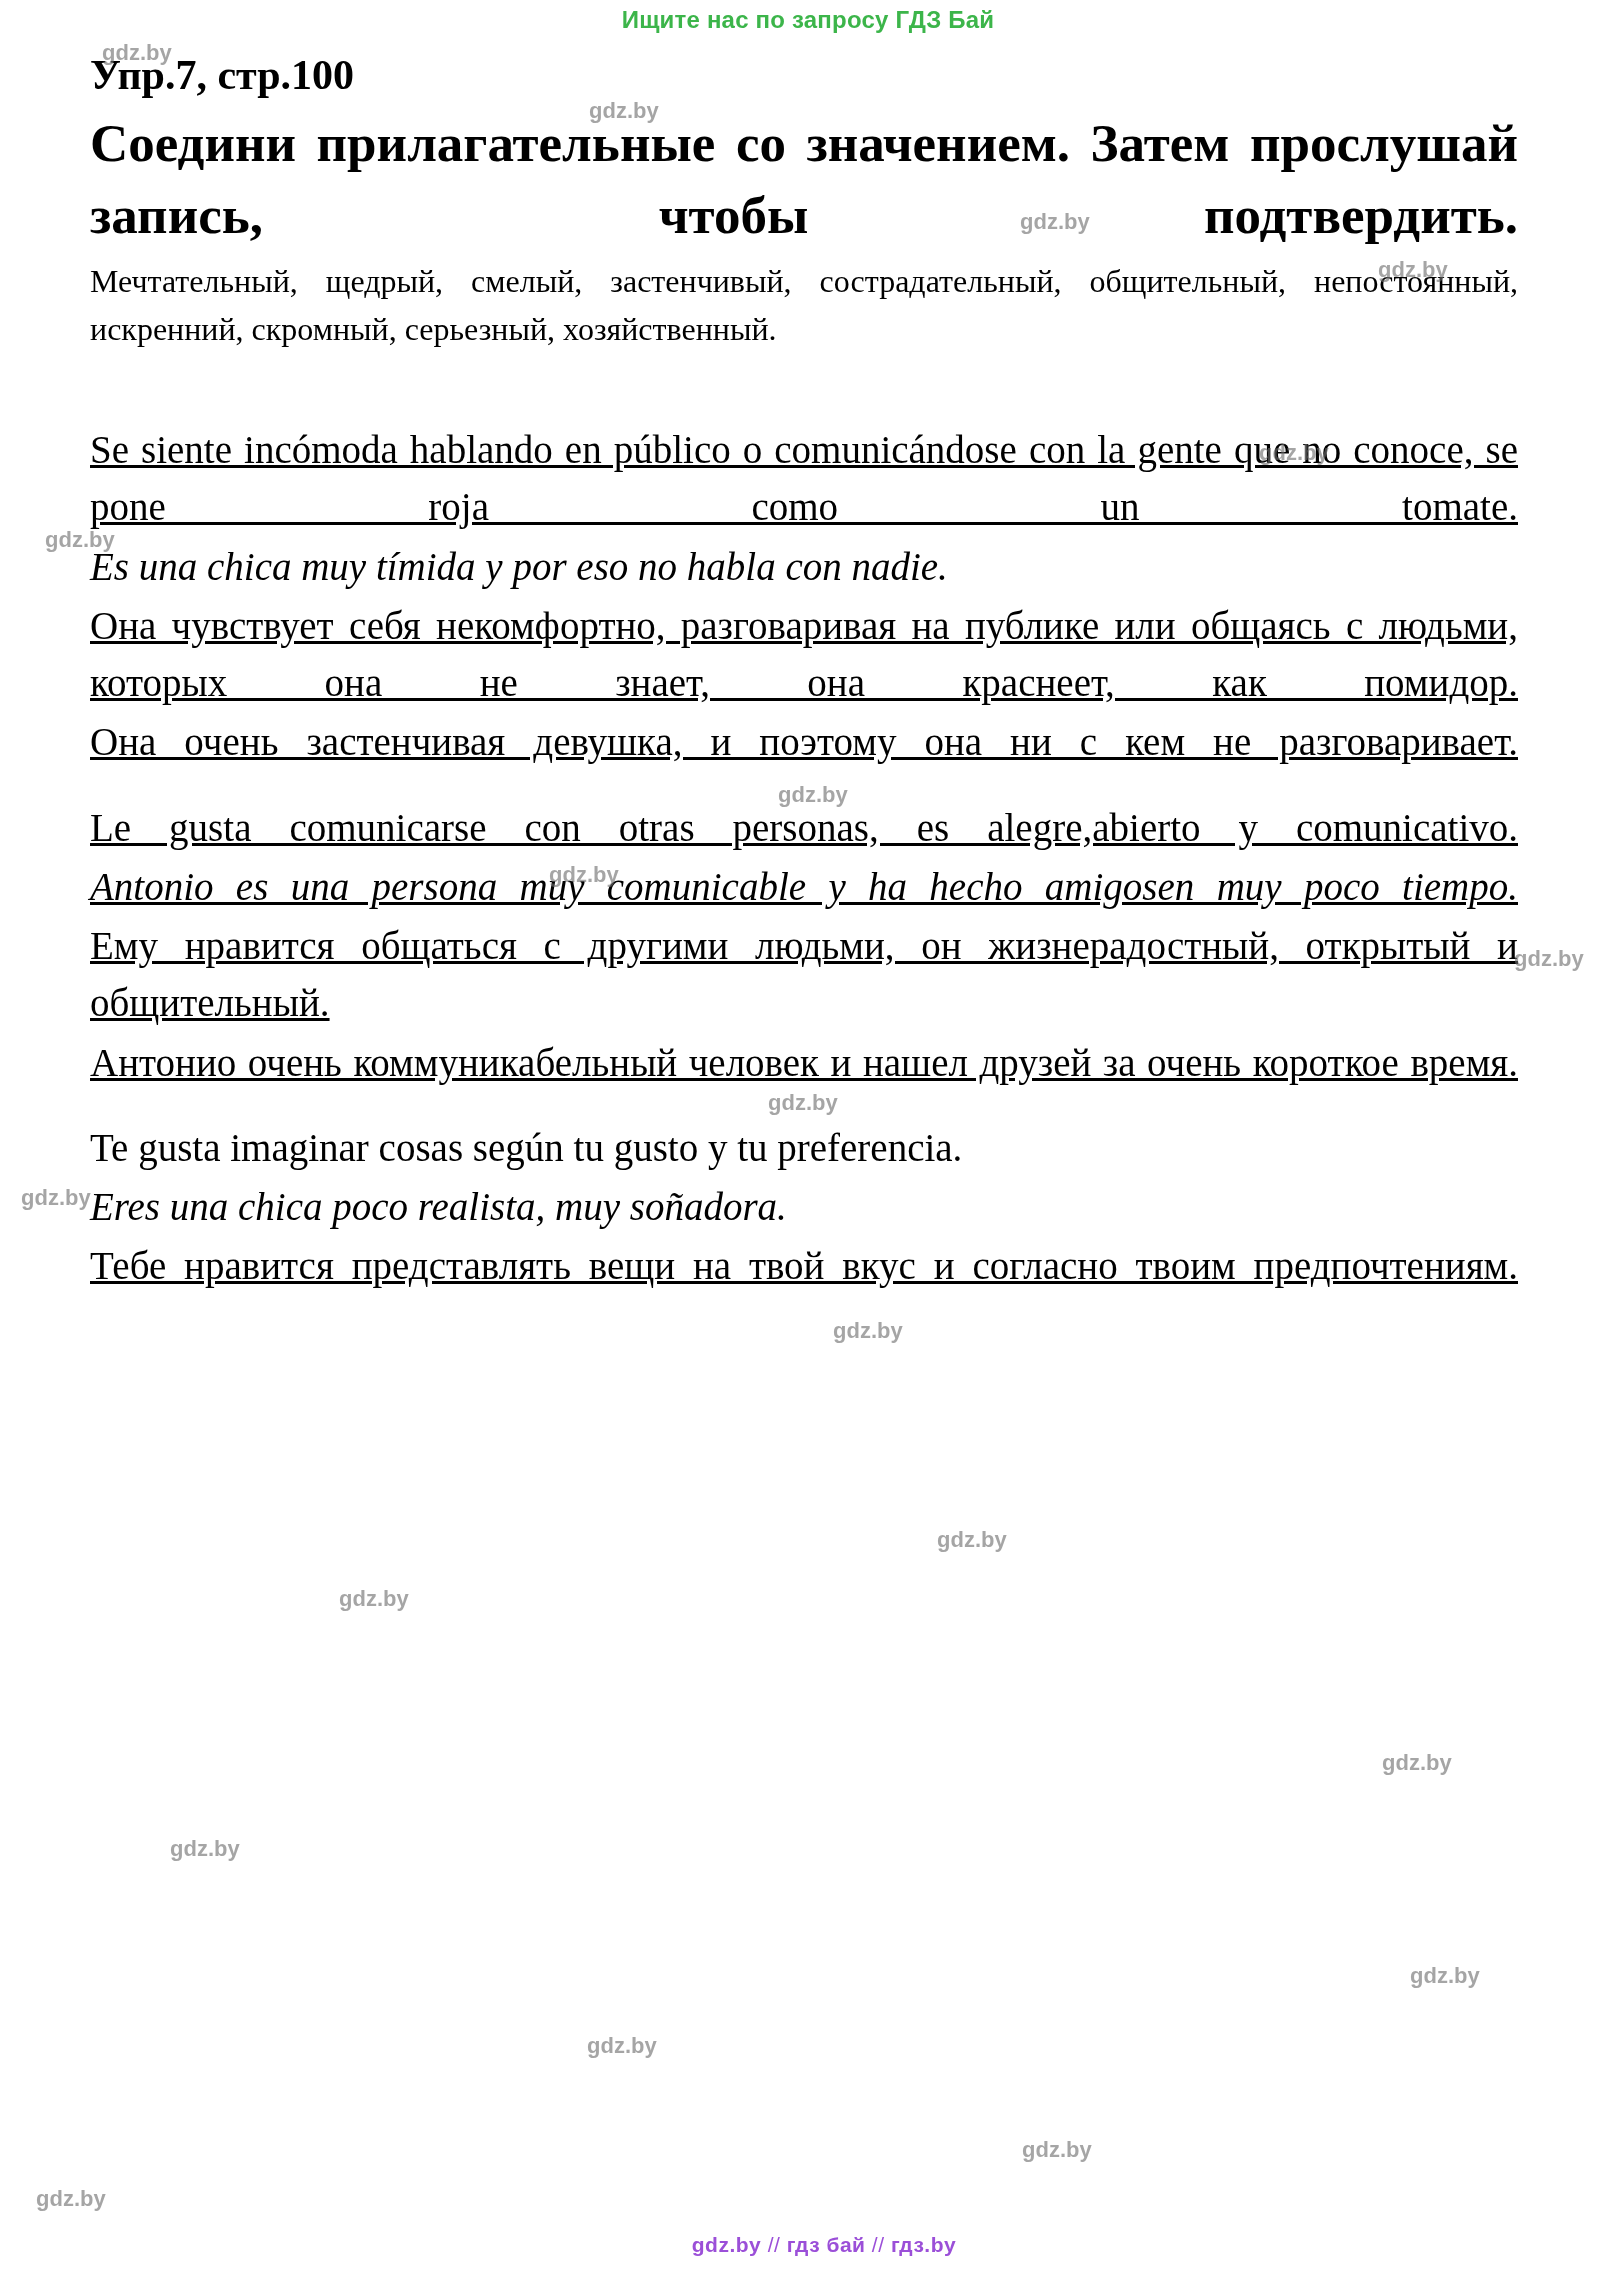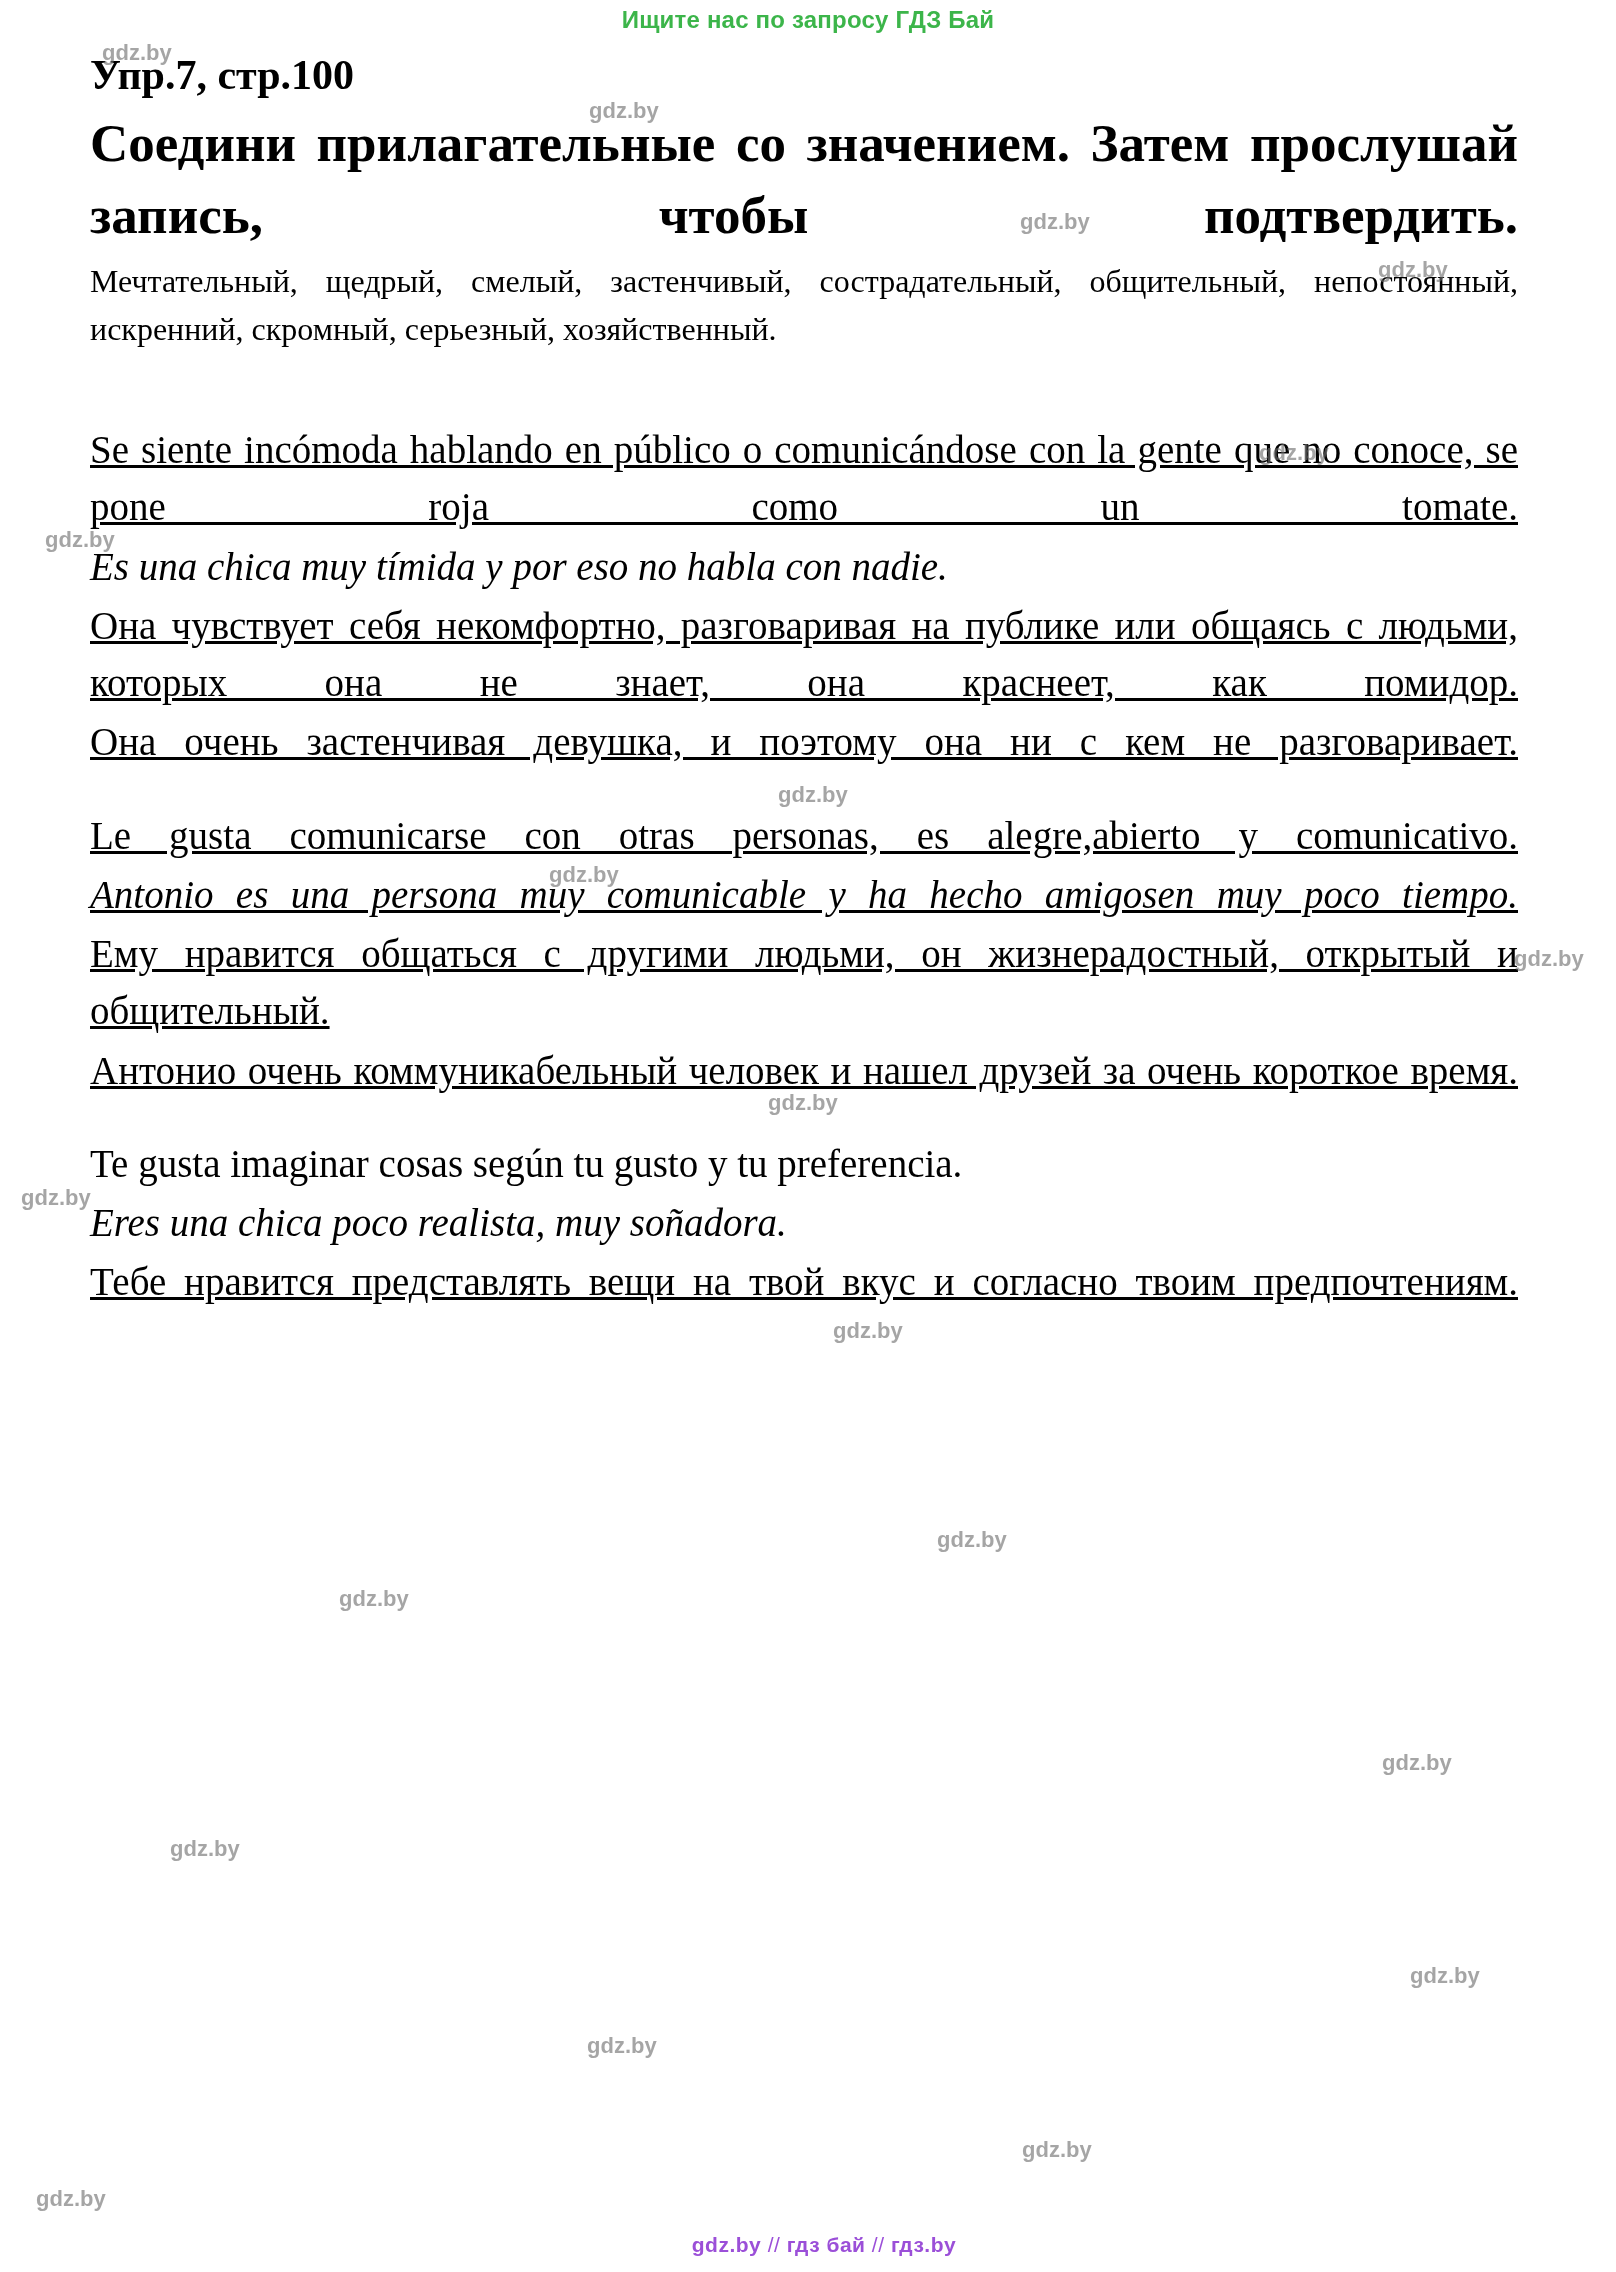--- a/index.html
+++ b/index.html
@@ -62,21 +62,21 @@
 
   .adjectives {
     font-size: 32px;
     line-height: 1.5;
     text-align: justify;
     text-align-last: left;
     margin: 0;
   }
 
   .block {
-    margin-top: 36px;
+    margin-top: 28px;
   }
   .block.first { margin-top: 68px; }
 
   .p {
     font-size: 39px;
     line-height: 1.47;
     text-align: justify;
     text-align-last: left;
     margin: 0 0 1.9px 0;
   }

